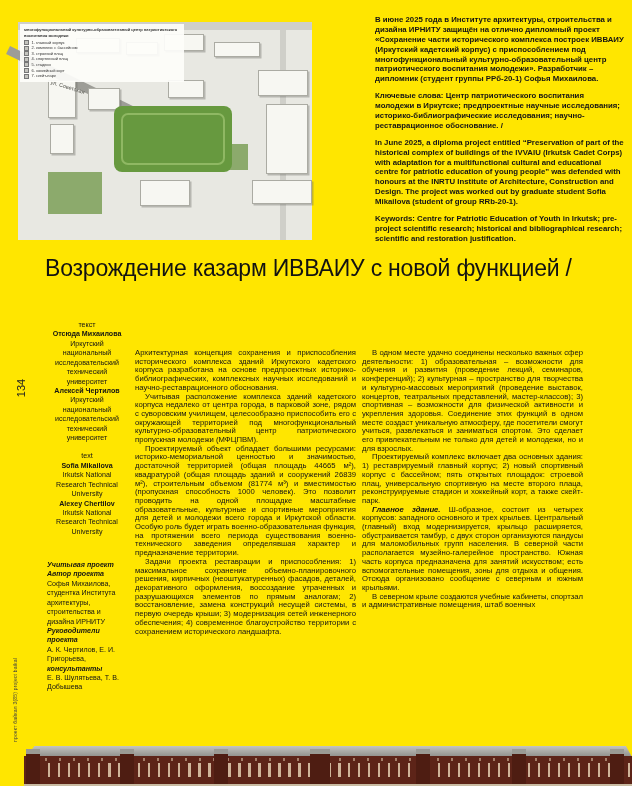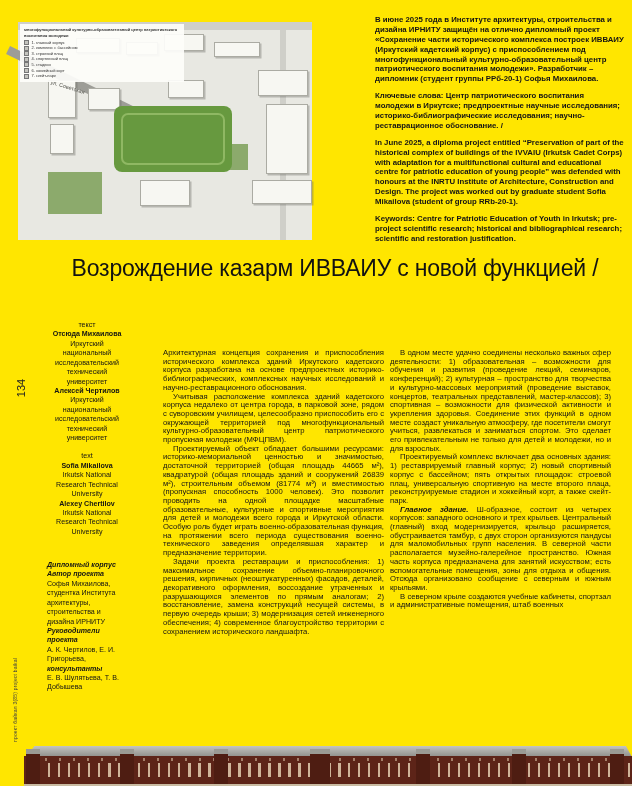--- a/index.html
+++ b/index.html
@@ -25,37 +25,37 @@
   .legend .sw { width:3px; height:3px; background:#C4C4BE; border:0.5px solid #777; flex:0 0 auto; }
   .street { position:absolute; left:32px; top:62px; font-size:5.5px; color:#55554f; transform:rotate(17deg); white-space:nowrap; }
 
   
   .annotation { position:absolute; left:375px; top:15px; width:250px;
                 font-size:7.8px; font-weight:bold; line-height:1.27; text-align:left; }
   .annotation p { margin:0 0 7px 0; }
 
   
   .title { position:absolute; left:45px; top:255px; margin:0; width:580px;
-           font-size:23px; font-weight:500; line-height:1.2; letter-spacing:-0.2px; color:#121212;text-align:center; }
+           font-size:23px; font-weight:500; line-height:1.2; letter-spacing:-0.2px; color:#121212; }
 
   
   .pagenum { position:absolute; left:6px; top:382px; font-size:11px; color:#222;
              transform:rotate(-90deg); transform-origin:center; width:30px; text-align:center; }
   .spine { position:absolute; left:12px; top:742px; font-size:5px; color:#44443e;
            transform:rotate(-90deg); transform-origin:left top; white-space:nowrap; letter-spacing:.2px; }
 
   
   .authors { position:absolute; left:47px; top:321px; width:80px; font-size:7.1px; line-height:1.33;text-align:center; }
   .authors .nm { font-weight:bold; }
   .authors .gap { height:9px; }
   .project { position:absolute; left:47px; top:561px; width:82px; font-size:7.1px; line-height:1.33; }
   .b { font-weight:bold;font-style:italic; }
 
   
-  .col { position:absolute; top:349px; font-size:7.7px; line-height:1.13; text-align:justify;margin-left:28px; }
+  .col { position:absolute; top:349px; font-size:7.7px; line-height:1.13; text-align:justify; }
   .col1 { left:135px; width:221px; }
   .col2 { left:362px; width:221px; }
   .col p { margin:0; text-indent:10px; }
   .col1 p:first-child { text-indent:0; }
 
   
   .elevation { position:absolute; left:0; top:746px; width:632px; height:40px; }
   .roof { position:absolute; left:26px; right:0; top:0; height:11px;
           background:linear-gradient(#C4C4C0,#8E8E8A);
           clip-path:polygon(0 100%,1.4% 0,99% 0,100% 100%); }
@@ -151,21 +151,21 @@
     <div>Иркутский национальный исследовательский технический университет</div>
     <div class="gap"></div>
     <div>text</div>
     <div class="nm">Sofia Mikailova</div>
     <div>Irkutsk National Research Technical University</div>
     <div class="nm">Alexey Chertilov</div>
     <div>Irkutsk National Research Technical University</div>
   </aside>
 
   <aside class="project">
-    <div class="b">Дипломный корпус</div>
+    <div class="b">Учитывая проект</div>
     <div class="b">Автор проекта</div>
     <div>Софья Михаилова, студентка Института архитектуры, строительства и дизайна ИРНИТУ</div>
     <div class="b">Руководители проекта</div>
     <div>А. К. Чертилов, Е. И. Григорьева,</div>
     <div class="b">консультанты</div>
     <div>Е. В. Шулятьева, Т. В. Добышева</div>
   </aside>
 
   <div class="col col1">
     <p>Архитектурная концепция сохранения и приспособления исторического комплекса зданий Иркутского кадетского корпуса разработана на основе предпроектных историко-библиографических, комплексных научных исследований и научно-реставрационного обоснования.</p>

